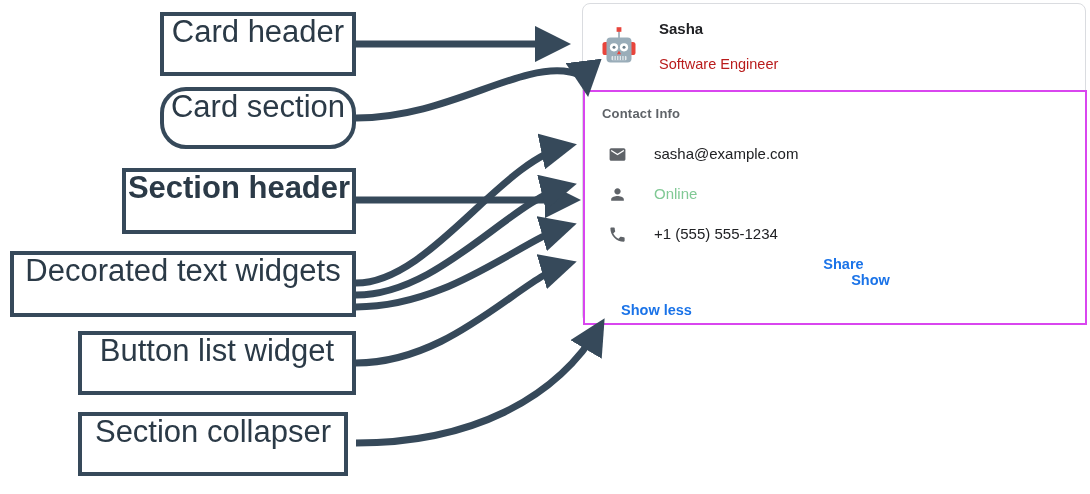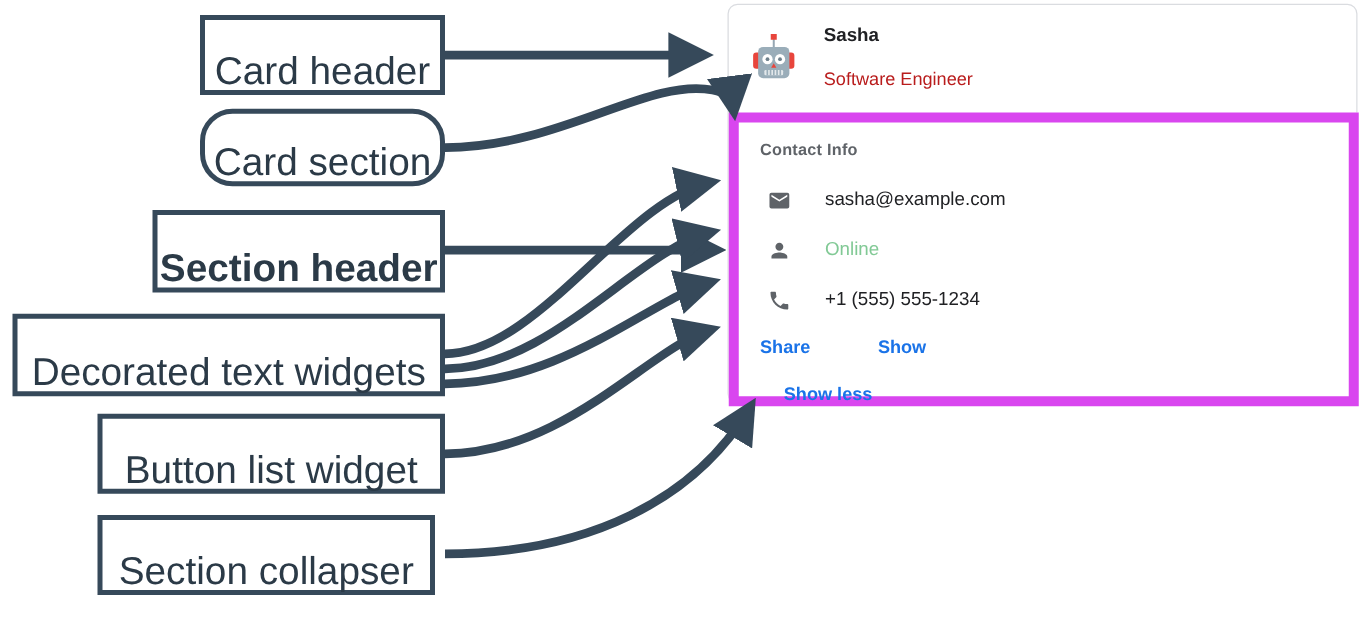--- a/index.html
+++ b/index.html
@@ -18,21 +18,21 @@
     overflow: hidden;
   }
 
   
   .anno-box {
     position: absolute;
     box-sizing: border-box;
     background: #ffffff;
     border: 4px solid #36495a;
     display: flex;
-    align-items: flex-end;
+    align-items: flex-start;
     justify-content: center;
     color: #2b3a47;
     font-family: "Liberation Sans", sans-serif;
     font-size: 31px;
     line-height: 1;
     white-space: nowrap;
     z-index: 40;
   }
 
   
@@ -98,21 +98,21 @@
   }
 
   
   #card-section {
     position: absolute;
     left: 0px;
     top: 86px;
     width: 504px;
     height: 235px;
     box-sizing: border-box;
-    border: 8px solid #d946ef;
+    border: 2px solid #d946ef;
     background: #ffffff;
     z-index: 12;
   }
 
   .section-inner {
     position: absolute;
     left: 0;
     top: 0;
     right: 0;
     bottom: 0;
@@ -153,20 +153,21 @@
   .dtw-text.status-online {
     color: #81c995;
   }
 
   .button-list {
     display: flex;
     align-items: center;
     height: 32px;
     padding-left: 17px;
     margin-top: 2px;
+    flex-direction: column;
   }
   .btn-link {
     font-size: 14.5px;
     color: #1a73e8;
     font-weight: bold;
     background: none;
     border: none;
     padding: 0;
     cursor: pointer;
     font-family: "Liberation Sans", sans-serif;

